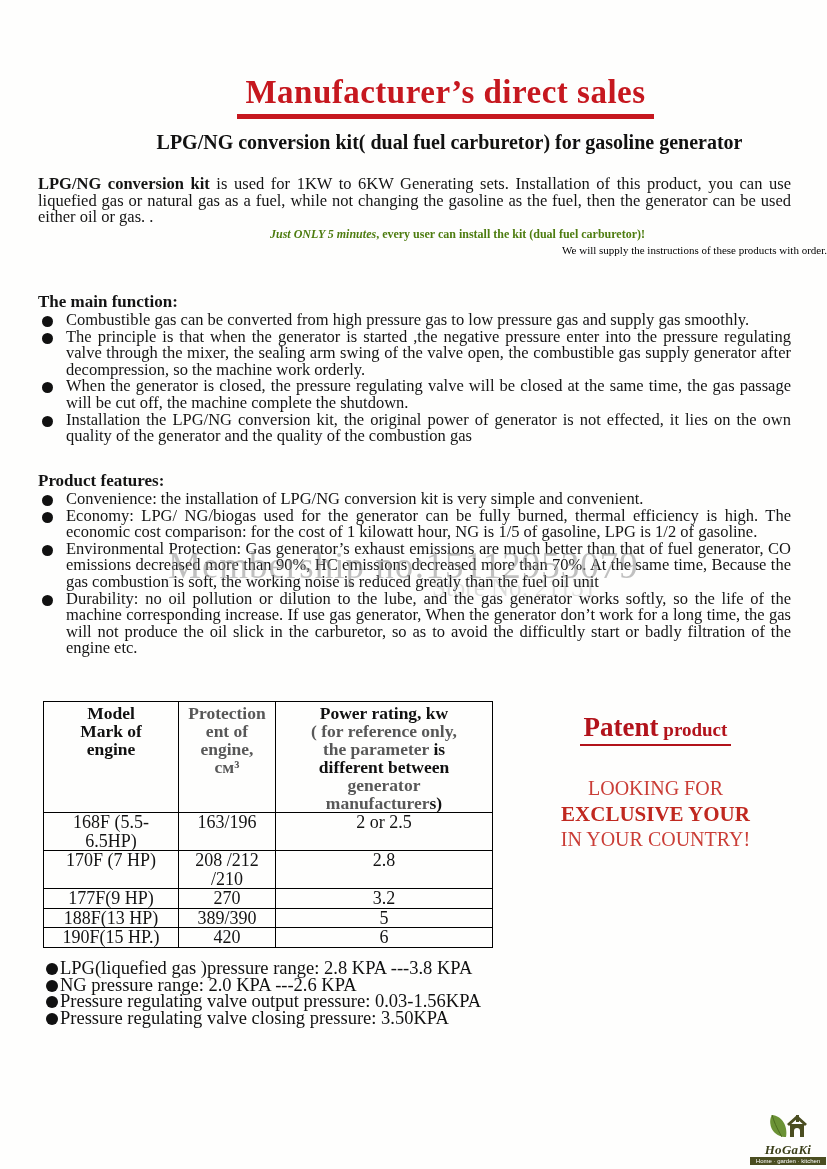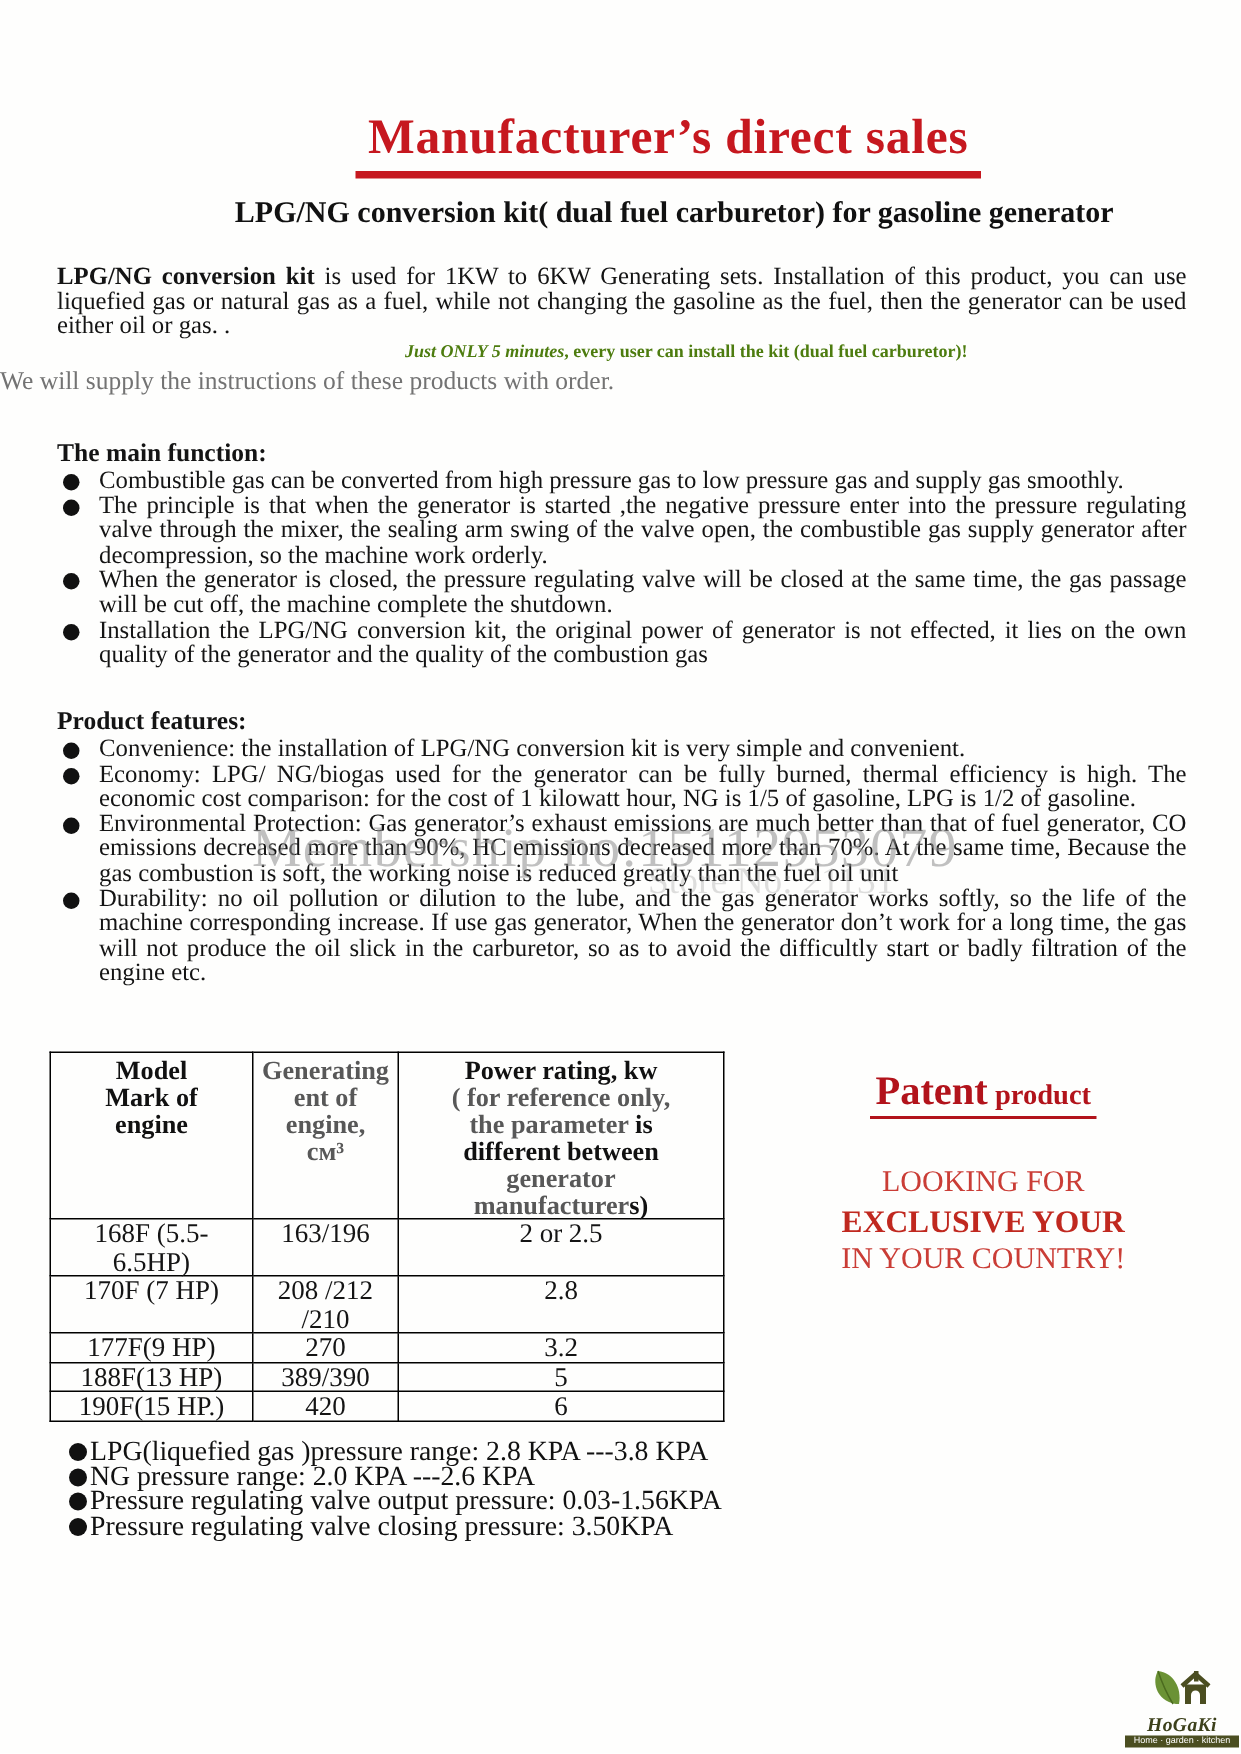--- a/index.html
+++ b/index.html
@@ -33,21 +33,21 @@
     font-size:16.5px;line-height:16.6px;text-align:justify;
   }
   .intro .lead{font-weight:bold;}
   .install-line{
     position:absolute;top:227px;left:0;width:100%;
     text-align:center;font-size:12px;font-weight:bold;color:#4d7c0f;padding-left:44px;
   }
   .install-line .ital{font-style:italic;}
   .supply-line{
     position:absolute;top:244px;left:0;width:100%;
-    text-align:left;font-size:17px;color:#737373;
+    text-align:right;font-size:11px;color:#000000;
   }
 
   
   .section-heading{font-size:17px;font-weight:bold;}
   .main-func{position:absolute;top:292px;left:38px;width:753px;}
   .features{position:absolute;top:471px;left:38px;width:753px;}
   .bullet-item{display:flex;align-items:flex-start;}
   .disc{
     flex:none;width:11px;height:11px;border-radius:50%;
     background:#111;margin:4px 13px 0 4px;
@@ -63,21 +63,21 @@
     letter-spacing:1px;white-space:nowrap;pointer-events:none;z-index:5;
   }
   .watermark2{
     position:absolute;top:574px;left:432px;
     font-size:25px;color:#9a9a9a;opacity:.32;
     white-space:nowrap;pointer-events:none;z-index:5;
   }
 
   
   .spec-table{
-    position:absolute;top:701px;left:33px;
+    position:absolute;top:701px;left:43px;
     border-collapse:collapse;table-layout:fixed;
   }
   .spec-table td,.spec-table th{
     border:1.5px solid #000;
     padding:0 2px;text-align:center;vertical-align:top;
     font-size:18px;line-height:18.5px;
   }
   .spec-table th{font-weight:bold;font-size:17.5px;line-height:18px;padding-top:2px;}
   .hdr-gray{color:#585858;}
   .hdr-black{color:#111;}
@@ -180,21 +180,21 @@
     <colgroup>
         <col style="width:135px">
         <col style="width:97px">
         <col style="width:217px">
       </colgroup>
     <tbody>
         <tr class="hrow">
       <th class="multiline hdr-black">Model
 Mark of
 engine</th>
-      <th class="multiline hdr-gray">Generating
+      <th class="multiline hdr-gray">Protection
 ent of
 engine,
 см³</th>
       <th>
         <div><span class="hdr-black">Power rating, kw</span></div>
         <div><span class="hdr-gray">( for reference only,</span></div>
         <div><span class="hdr-gray">the parameter </span><span class="hdr-black">is</span></div>
         <div><span class="hdr-black">different between</span></div>
         <div><span class="hdr-gray">generator</span></div>
         <div><span class="hdr-gray">manufacturer</span><span class="hdr-black">s)</span></div>

